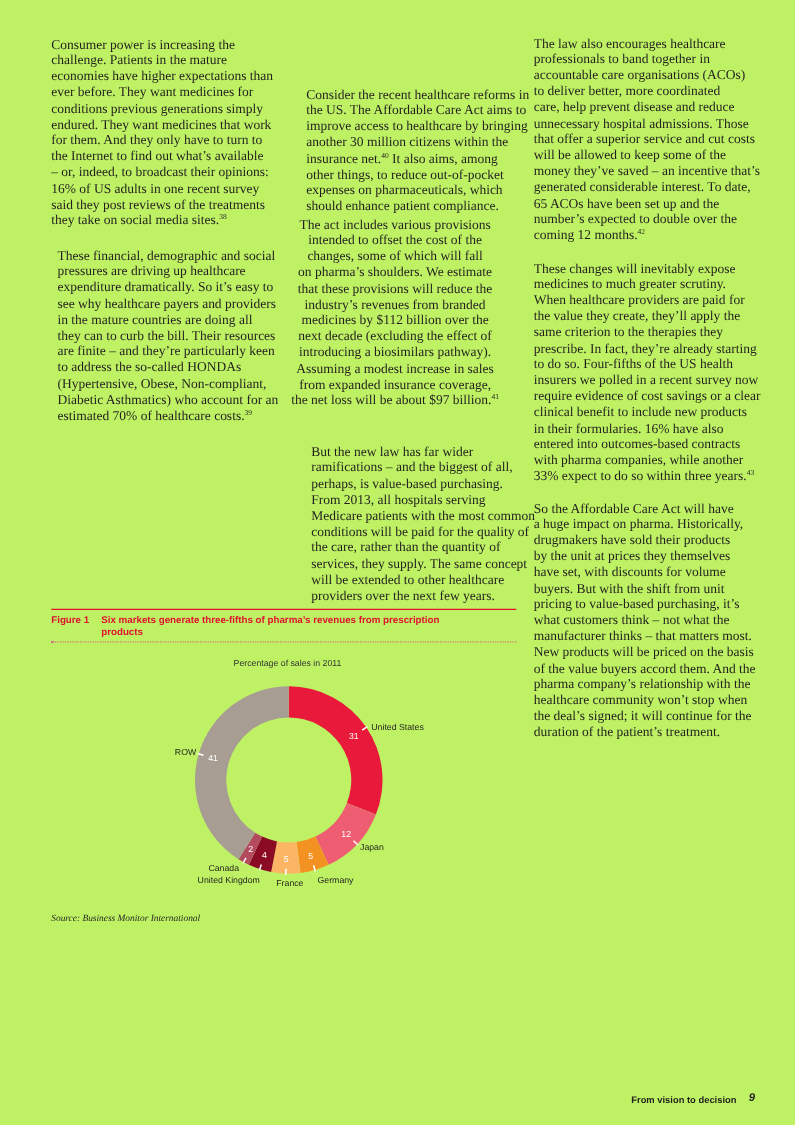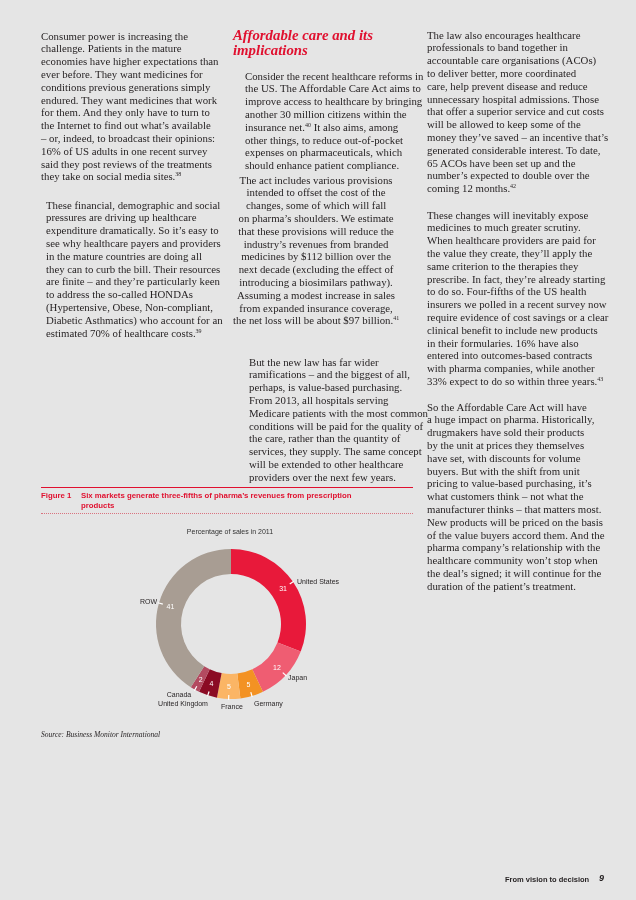--- a/index.html
+++ b/index.html
@@ -1,20 +1,20 @@
 <!DOCTYPE html>
 <html><head>
 <meta charset="utf-8">
 <style>
   html, body { margin: 0; padding: 0; background: #ffffff; }
   .page {
     position: relative;
     width: 636px;
     height: 900px;
-    background: #e5e5e5;
+    background: #bef264;
     overflow: hidden;
     color: #231f20;
   }
   .para {
     position: absolute;
     font-family: "Liberation Serif", serif;
     font-size: 10.8px;
     line-height: 12.8px;
     white-space: pre;
     color: #231f20;
@@ -141,22 +141,20 @@
 expenditure dramatically. So it’s easy to
 see why healthcare payers and providers
 in the mature countries are doing all
 they can to curb the bill. Their resources
 are finite – and they’re particularly keen
 to address the so-called HONDAs
 (Hypertensive, Obese, Non-compliant,
 Diabetic Asthmatics) who account for an
 estimated 70% of healthcare costs.</span><sup>39</sup></p>
 
-  <h2 class="heading">Affordable care and its
-implications</h2>
 
   <p class="para" style="left:233px; top:57.6px; margin:12px;"><span>Consider the recent healthcare reforms in
 the US. The Affordable Care Act aims to
 improve access to healthcare by bringing
 another 30 million citizens within the
 insurance net.</span><sup>40</sup><span> It also aims, among
 other things, to reduce out-of-pocket
 expenses on pharmaceuticals, which
 should enhance patient compliance.</span></p>
 

